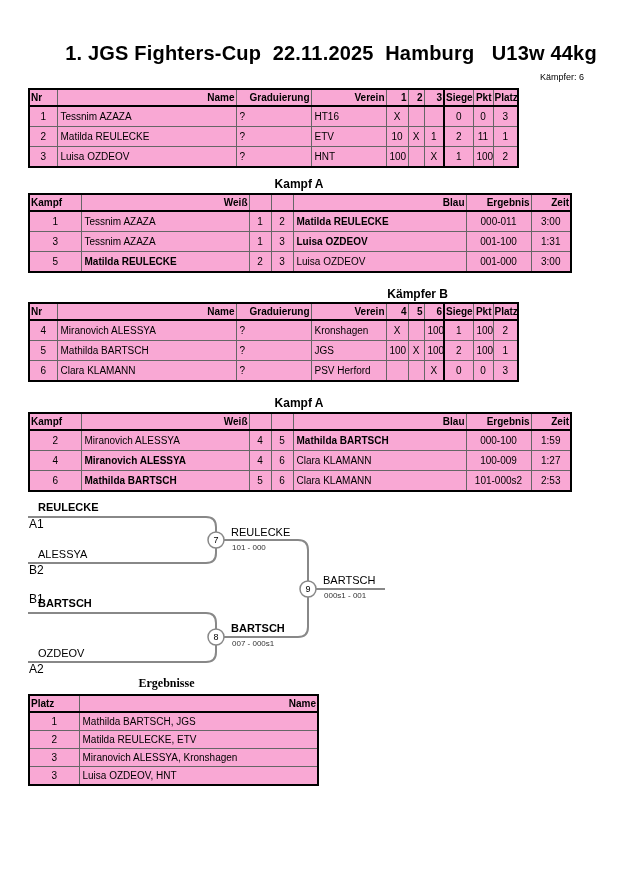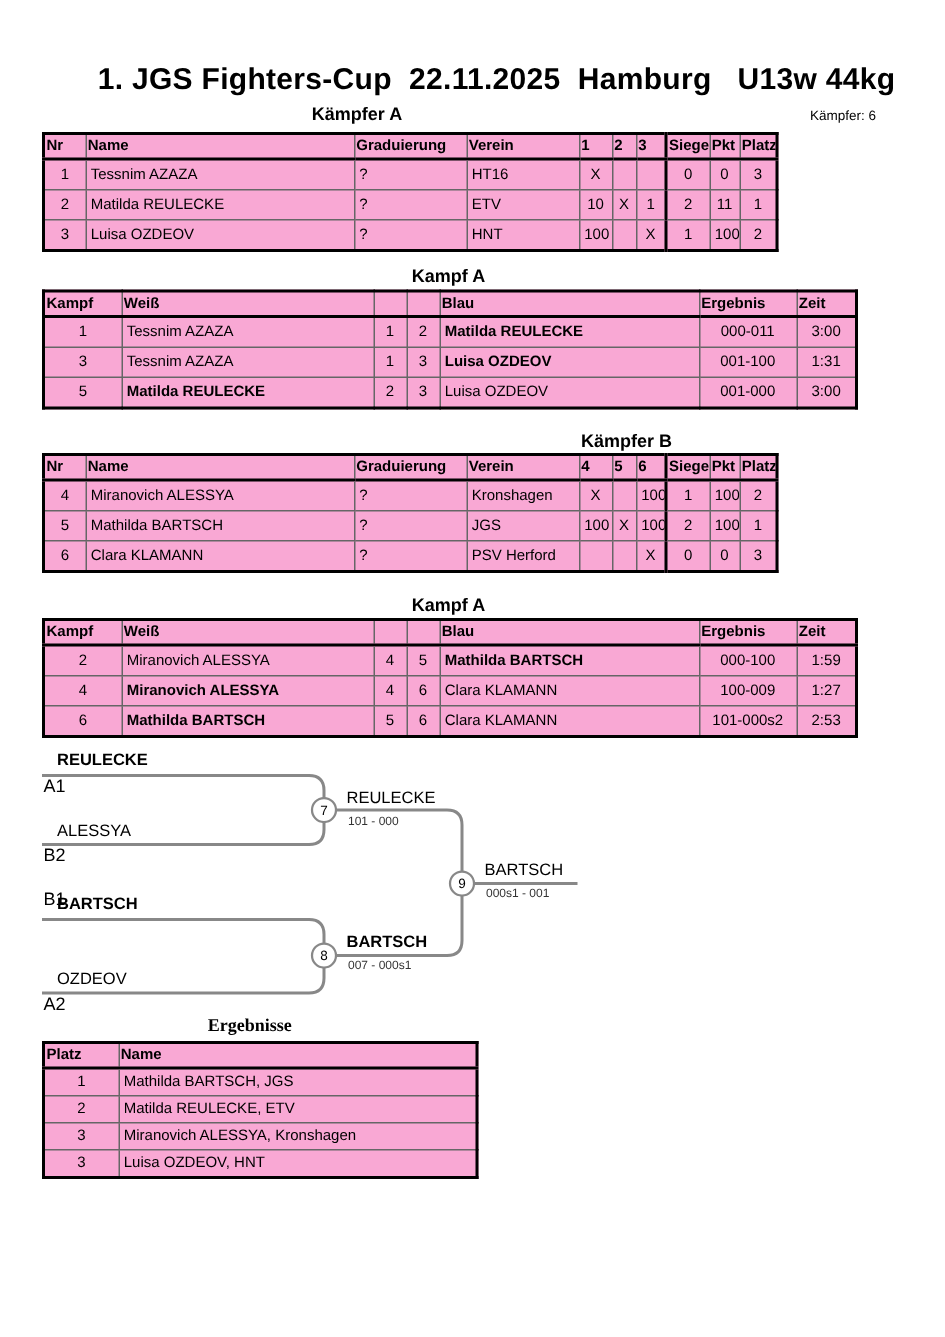--- a/index.html
+++ b/index.html
@@ -11,40 +11,39 @@
     position:absolute; top:42px; left:16px; width:630px; text-align:center;
     font-size:20px; font-weight:bold; white-space:pre; letter-spacing:0.2px;
   }
   .h { position:absolute; font-weight:bold; font-size:12px; text-align:center; }
   .note { position:absolute; font-size:9px; }
   table { position:absolute; border-collapse:collapse; table-layout:fixed; background:#f9a8d4; border:2px solid #000; }
   td, th {
     border:1px solid #666; font-size:10px; padding:0 3px; height:19px;
     overflow:hidden; white-space:nowrap; vertical-align:middle;
   }
-  th { font-weight:bold; height:15px; padding:0 1px; text-align:left; border-bottom:2px solid #000; }
+  th { font-weight:bold; height:15px; padding:0 1px; text-align:right; border-bottom:2px solid #000; }
   .c { text-align:center; }
   .l { text-align:left; }
   .b { font-weight:bold; }
   .thickL { border-left:2px solid #000 !important; }
   .res-row td { height:17px; }
   
   .bk { position:absolute; white-space:nowrap; }
   .bk-name { font-size:11px; line-height:13px; }
   .bk-seed { font-size:12px; line-height:11px; }
   .bk-res { font-size:8px; line-height:9px; color:#333; }
   svg { position:absolute; left:0; top:495px; }
 </style>
 </head>
 <body>
 
 <div class="page">
 
   <div class="title">1. JGS Fighters-Cup  22.11.2025  Hamburg   U13w 44kg</div>
-  <div class="h" style="top:69px; left:28px; width:420px;">Kämpfer A</div>
   <div class="note" style="top:72px; left:540px;">Kämpfer: 6</div>
 
   <table style="left:28px; top:88px; width:489px;">
     <colgroup>
       <col style="width:28px">
         <col style="width:179px">
         <col style="width:75px">
         <col style="width:75px">
       <col style="width:22px">
         <col style="width:16px">

